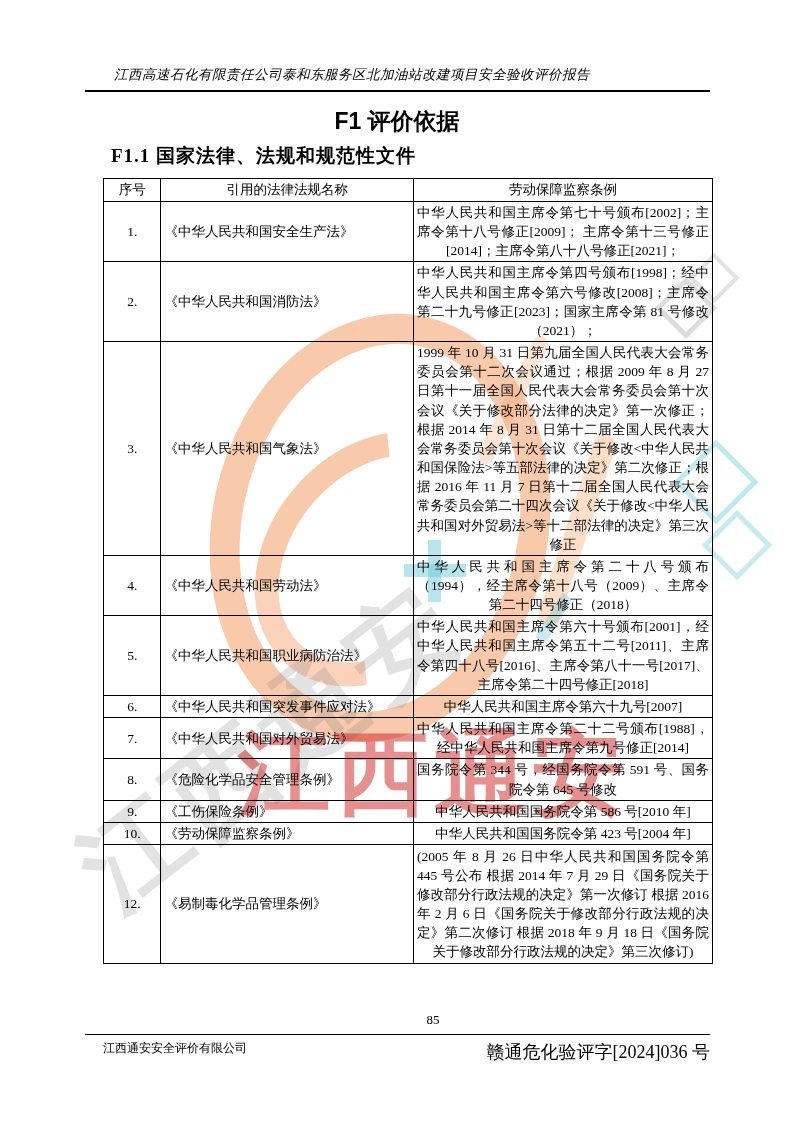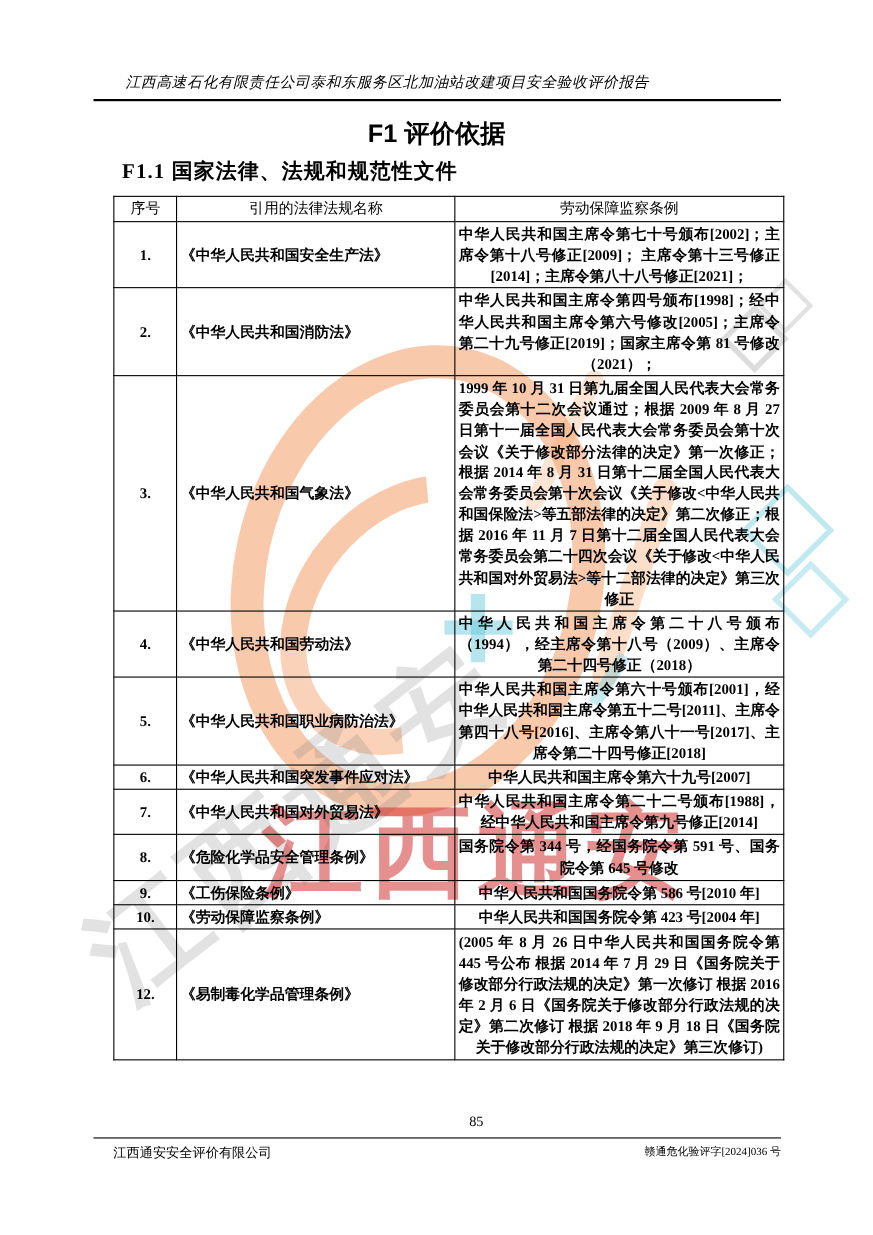--- a/index.html
+++ b/index.html
@@ -20,30 +20,30 @@
     font-size:23px;font-weight:bold;
     font-family:"Liberation Sans","DejaVu Sans",sans-serif;
   }
   .section-heading{
     position:absolute;top:143px;left:99px;
     font-size:19px;font-weight:bold;letter-spacing:1px;margin-left:12px;
   }
   
   .law-table-wrap{position:absolute;top:178px;left:103px;}
   table{border-collapse:collapse;width:610px;table-layout:fixed;font-size:13.5px;line-height:1.42;}
-  th,td{border:1px solid #000;vertical-align:middle;padding:1px 3px;font-weight:bold;}
+  th,td{border:1px solid #000;vertical-align:middle;padding:1px 3px;}
   th{font-weight:normal;height:20px;text-align:center;}
   .col-no{width:50px;text-align:center;}
   .col-name{width:244px;}
   .col-info{width:290px;text-align:justify;text-align-last:center;-moz-text-align-last:center;}
   
   .page-number{position:absolute;top:1012px;left:0;width:794px;text-align:center;font-size:13px;padding-left:36px;}
   .footer-rule{position:absolute;top:1034px;left:85px;width:625px;border-top:1.5px solid #000;}
   .footer-left{position:absolute;top:1040px;left:103px;font-size:12px;}
-  .footer-right{position:absolute;top:1040px;right:84px;font-size:10px;}
+  .footer-right{position:absolute;top:1040px;right:84px;font-size:18px;}
   
   .watermark{position:absolute;inset:0;z-index:0;pointer-events:none;}
   .wm-ring{
     position:absolute;left:212px;top:312px;width:276px;height:372px;
     border:30px solid rgba(243,148,90,.5);border-radius:50%;
     transform:rotate(12deg);
   }
   .wm-swan{
     position:absolute;left:268px;top:420px;width:170px;height:230px;
     border:24px solid transparent;
@@ -117,21 +117,21 @@
       </thead>
       <tbody>
           <tr style="height: 58px;">
             <td class="col-no">1.</td>
             <td class="col-name">《中华人民共和国安全生产法》</td>
             <td class="col-info">中华人民共和国主席令第七十号颁布[2002]；主席令第十八号修正[2009]； 主席令第十三号修正[2014]；主席令第八十八号修正[2021]；</td>
           </tr>
           <tr style="height: 76px;">
             <td class="col-no">2.</td>
             <td class="col-name">《中华人民共和国消防法》</td>
-            <td class="col-info">中华人民共和国主席令第四号颁布[1998]；经中华人民共和国主席令第六号修改[2005]；主席令第二十九号修正[2019]；国家主席令第 81 号修改（2021）；</td>
+            <td class="col-info">中华人民共和国主席令第四号颁布[1998]；经中华人民共和国主席令第六号修改[2008]；主席令第二十九号修正[2023]；国家主席令第 81 号修改（2021）；</td>
           </tr>
           <tr style="height: 194px;">
             <td class="col-no">3.</td>
             <td class="col-name">《中华人民共和国气象法》</td>
             <td class="col-info">1999 年 10 月 31 日第九届全国人民代表大会常务委员会第十二次会议通过；根据 2009 年 8 月 27 日第十一届全国人民代表大会常务委员会第十次会议《关于修改部分法律的决定》第一次修正；根据 2014 年 8 月 31 日第十二届全国人民代表大会常务委员会第十次会议《关于修改&lt;中华人民共和国保险法&gt;等五部法律的决定》第二次修正；根据 2016 年 11 月 7 日第十二届全国人民代表大会常务委员会第二十四次会议《关于修改&lt;中华人民共和国对外贸易法&gt;等十二部法律的决定》第三次修正</td>
           </tr>
           <tr style="height: 58px;">
             <td class="col-no">4.</td>
             <td class="col-name">《中华人民共和国劳动法》</td>
             <td class="col-info">中华人民共和国主席令第二十八号颁布（1994），经主席令第十八号（2009）、主席令第二十四号修正（2018）</td>

